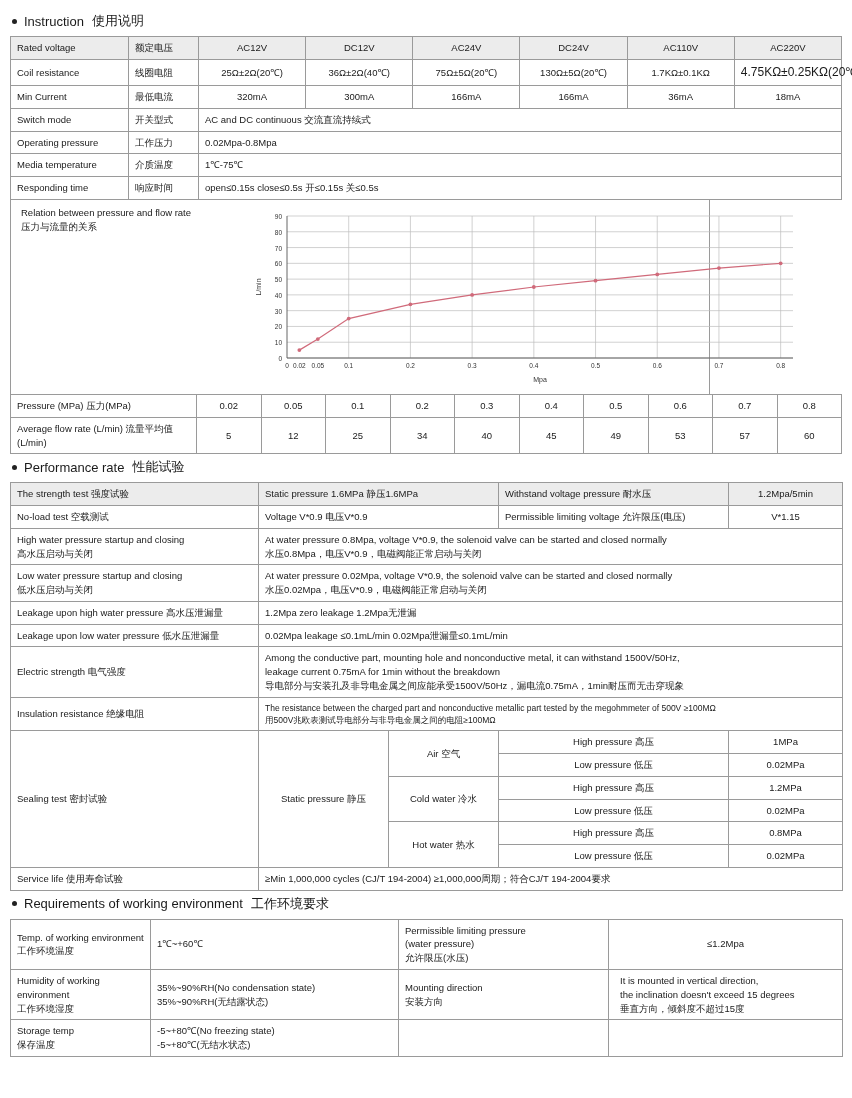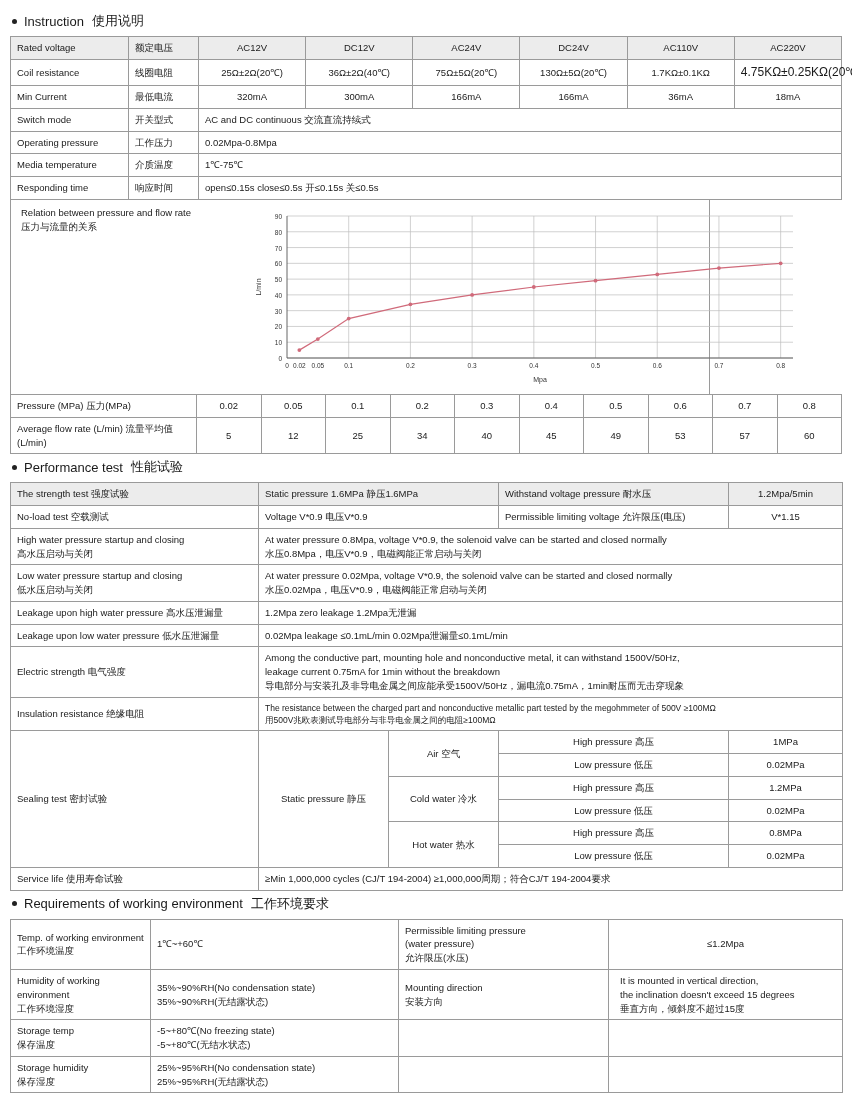--- a/index.html
+++ b/index.html
@@ -229,21 +229,21 @@
         <td class="c">49</td>
         <td class="c">53</td>
         <td class="c">57</td>
         <td class="c">60</td>
       </tr>
     </tbody>
   </table>
 
   <div class="section-head">
     <span class="bullet"></span>
-    <span class="t1">Performance test</span>
+    <span class="t1">Performance rate</span>
     <span>性能试验</span>
   </div>
 
   <table class="tbl-perf">
     <colgroup>
       <col style="width:248px">
         <col style="width:130px">
         <col style="width:110px">
         <col style="width:110px">
         <col style="width:120px">
@@ -374,24 +374,16 @@
 垂直方向，倾斜度不超过15度</td>
       </tr>
       <tr>
         <td class="pre" style="white-space: pre-line;">Storage temp
 保存温度</td>
         <td class="pre" style="white-space: pre-line;">-5~+80℃(No freezing state)
 -5~+80℃(无结水状态)</td>
         <td class="pre" style="white-space: pre-line;"></td>
         <td class="pre" style="white-space: pre-line;"></td>
       </tr>
-      <tr>
-        <td class="pre" style="white-space: pre-line;">Storage humidity
-保存湿度</td>
-        <td class="pre" style="white-space: pre-line;">25%~95%RH(No condensation state)
-25%~95%RH(无结露状态)</td>
-        <td class="pre" style="white-space: pre-line;"></td>
-        <td class="pre" style="white-space: pre-line;"></td>
-      </tr>
     </tbody>
   </table>
 
 </div>
 
 </body></html>

